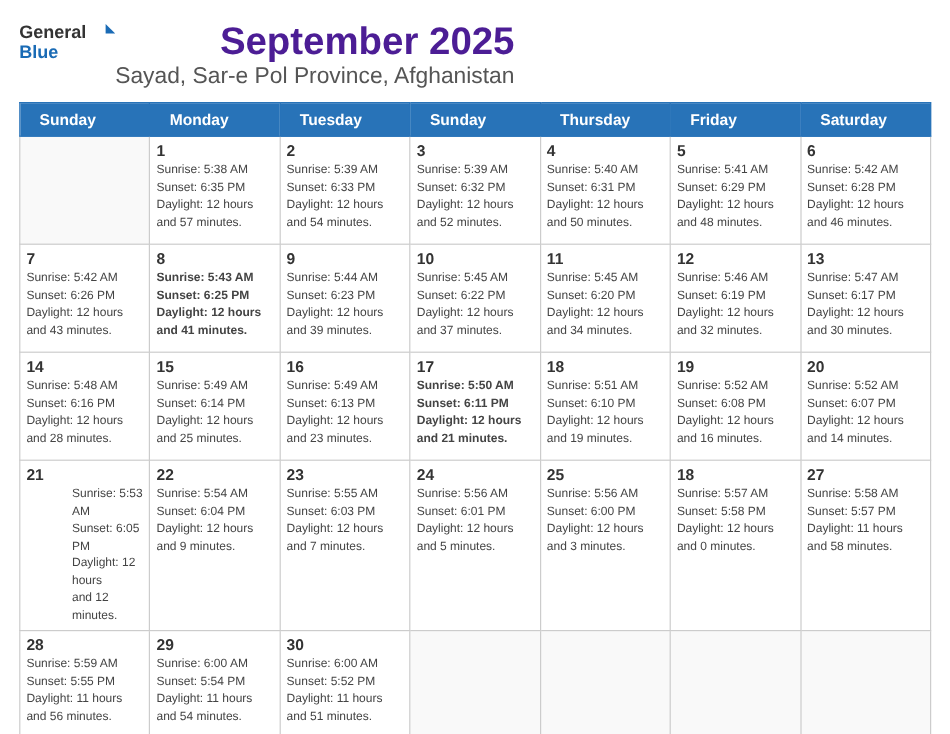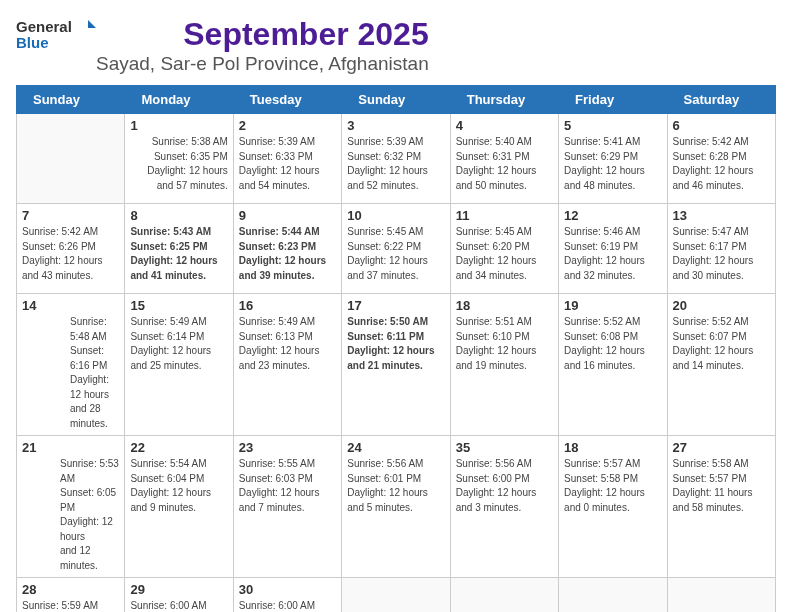--- a/index.html
+++ b/index.html
@@ -98,21 +98,21 @@
         <th>Thursday</th>
         <th>Friday</th>
         <th>Saturday</th>
       </tr>
   </thead>
   <tbody id="calendar-body">
   <tr>
         <td class="empty-cell"></td>
         <td>
           <div class="day-num">1</div>
-          <div class="day-info" style="white-space: pre-line; text-align: right;">Sunrise: 5:38 AM
+          <div class="day-info" style="white-space: pre-line;">Sunrise: 5:38 AM
 Sunset: 6:35 PM
 Daylight: 12 hours
 and 57 minutes.</div>
         </td>
         <td>
           <div class="day-num">2</div>
           <div class="day-info" style="white-space: pre-line;">Sunrise: 5:39 AM
 Sunset: 6:33 PM
 Daylight: 12 hours
 and 54 minutes.</div>
@@ -156,21 +156,21 @@
         </td>
         <td>
           <div class="day-num">8</div>
           <div class="day-info" style="white-space: pre-line; font-weight: bold;">Sunrise: 5:43 AM
 Sunset: 6:25 PM
 Daylight: 12 hours
 and 41 minutes.</div>
         </td>
         <td>
           <div class="day-num">9</div>
-          <div class="day-info" style="white-space: pre-line; font-weight: bold;">Sunrise: 5:44 AM
+          <div class="day-info" style="white-space: pre-line;">Sunrise: 5:44 AM
 Sunset: 6:23 PM
 Daylight: 12 hours
 and 39 minutes.</div>
         </td>
         <td>
           <div class="day-num">10</div>
           <div class="day-info" style="white-space: pre-line;">Sunrise: 5:45 AM
 Sunset: 6:22 PM
 Daylight: 12 hours
 and 37 minutes.</div>
@@ -193,21 +193,21 @@
           <div class="day-num">13</div>
           <div class="day-info" style="white-space: pre-line;">Sunrise: 5:47 AM
 Sunset: 6:17 PM
 Daylight: 12 hours
 and 30 minutes.</div>
         </td>
       </tr>
       <tr>
         <td>
           <div class="day-num">14</div>
-          <div class="day-info" style="white-space: pre-line; margin-left: 48px;">Sunrise: 5:48 AM
+          <div class="day-info" style="white-space: pre-line;">Sunrise: 5:48 AM
 Sunset: 6:16 PM
 Daylight: 12 hours
 and 28 minutes.</div>
         </td>
         <td>
           <div class="day-num">15</div>
           <div class="day-info" style="white-space: pre-line;">Sunrise: 5:49 AM
 Sunset: 6:14 PM
 Daylight: 12 hours
 and 25 minutes.</div>
@@ -271,21 +271,21 @@
 and 7 minutes.</div>
         </td>
         <td>
           <div class="day-num">24</div>
           <div class="day-info" style="white-space: pre-line;">Sunrise: 5:56 AM
 Sunset: 6:01 PM
 Daylight: 12 hours
 and 5 minutes.</div>
         </td>
         <td>
-          <div class="day-num">35</div>
+          <div class="day-num">25</div>
           <div class="day-info" style="white-space: pre-line;">Sunrise: 5:56 AM
 Sunset: 6:00 PM
 Daylight: 12 hours
 and 3 minutes.</div>
         </td>
         <td>
           <div class="day-num">18</div>
           <div class="day-info" style="white-space: pre-line;">Sunrise: 5:57 AM
 Sunset: 5:58 PM
 Daylight: 12 hours

